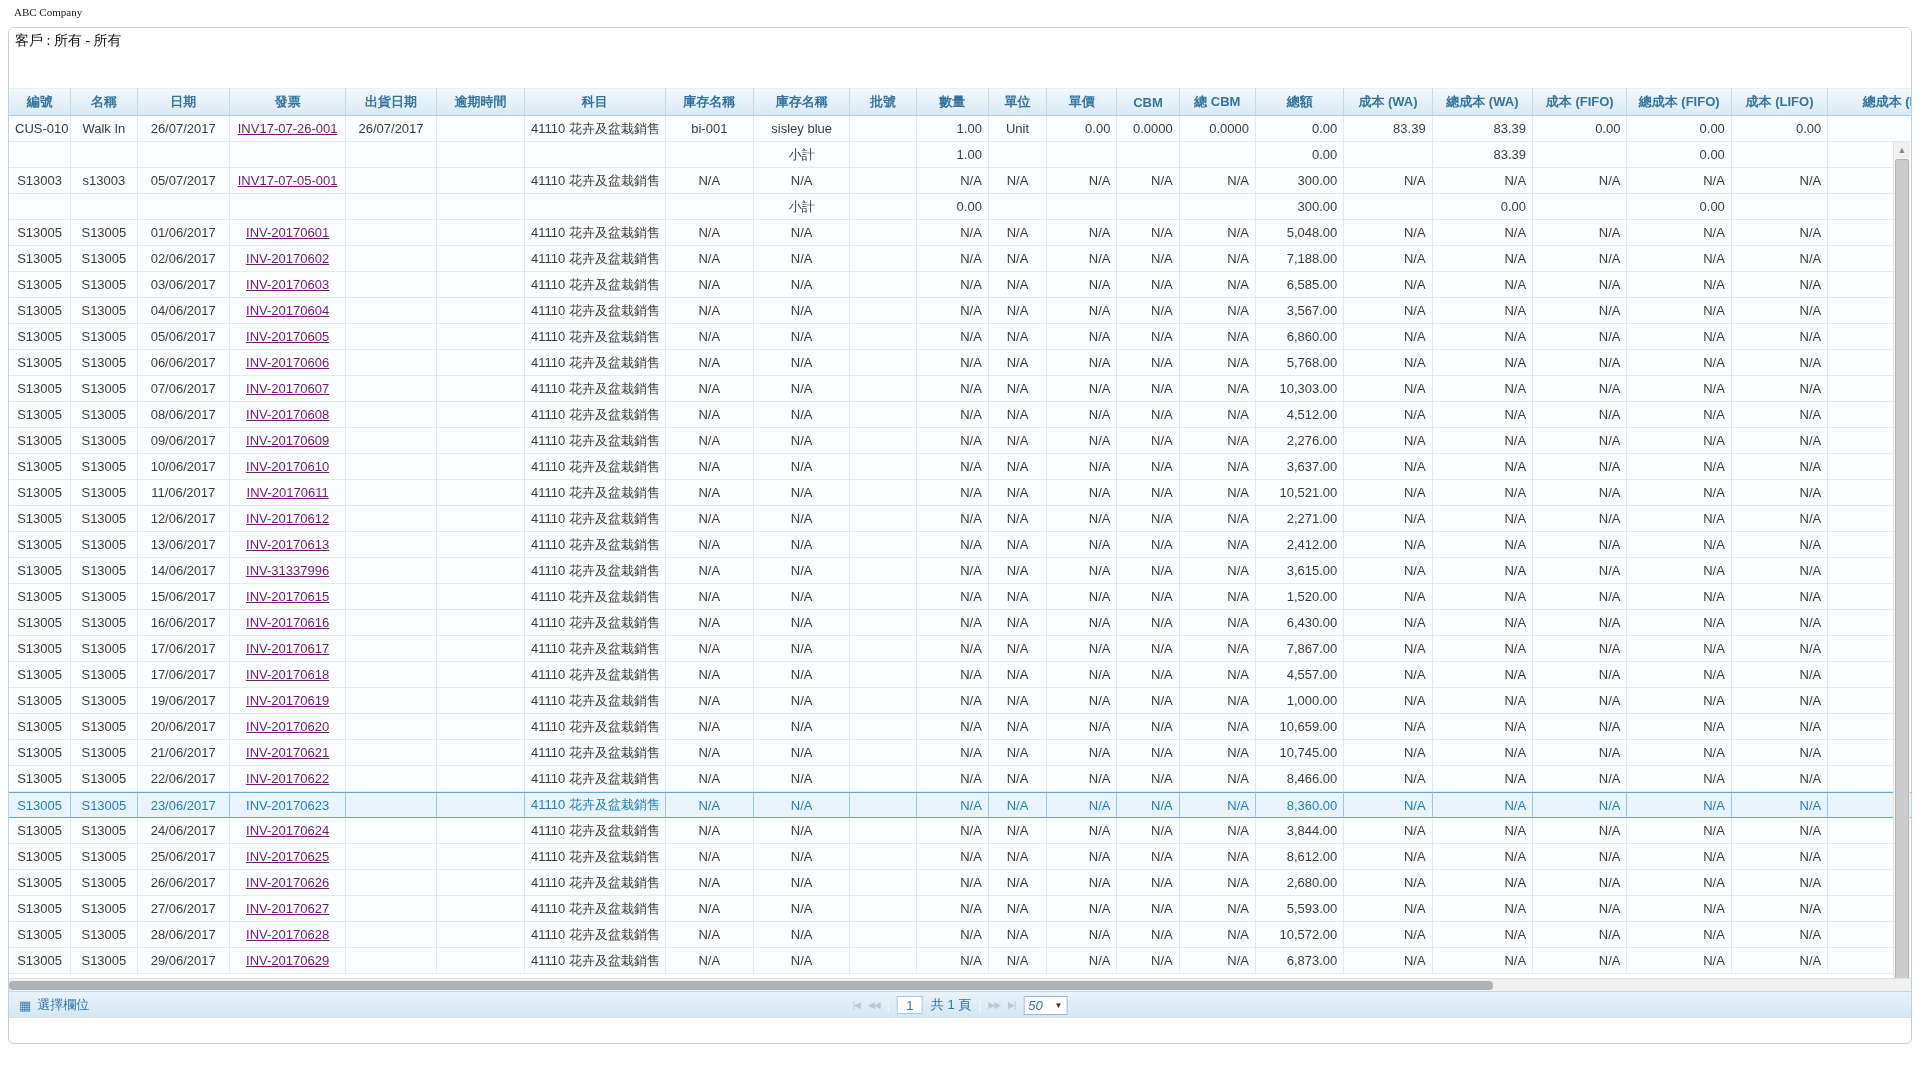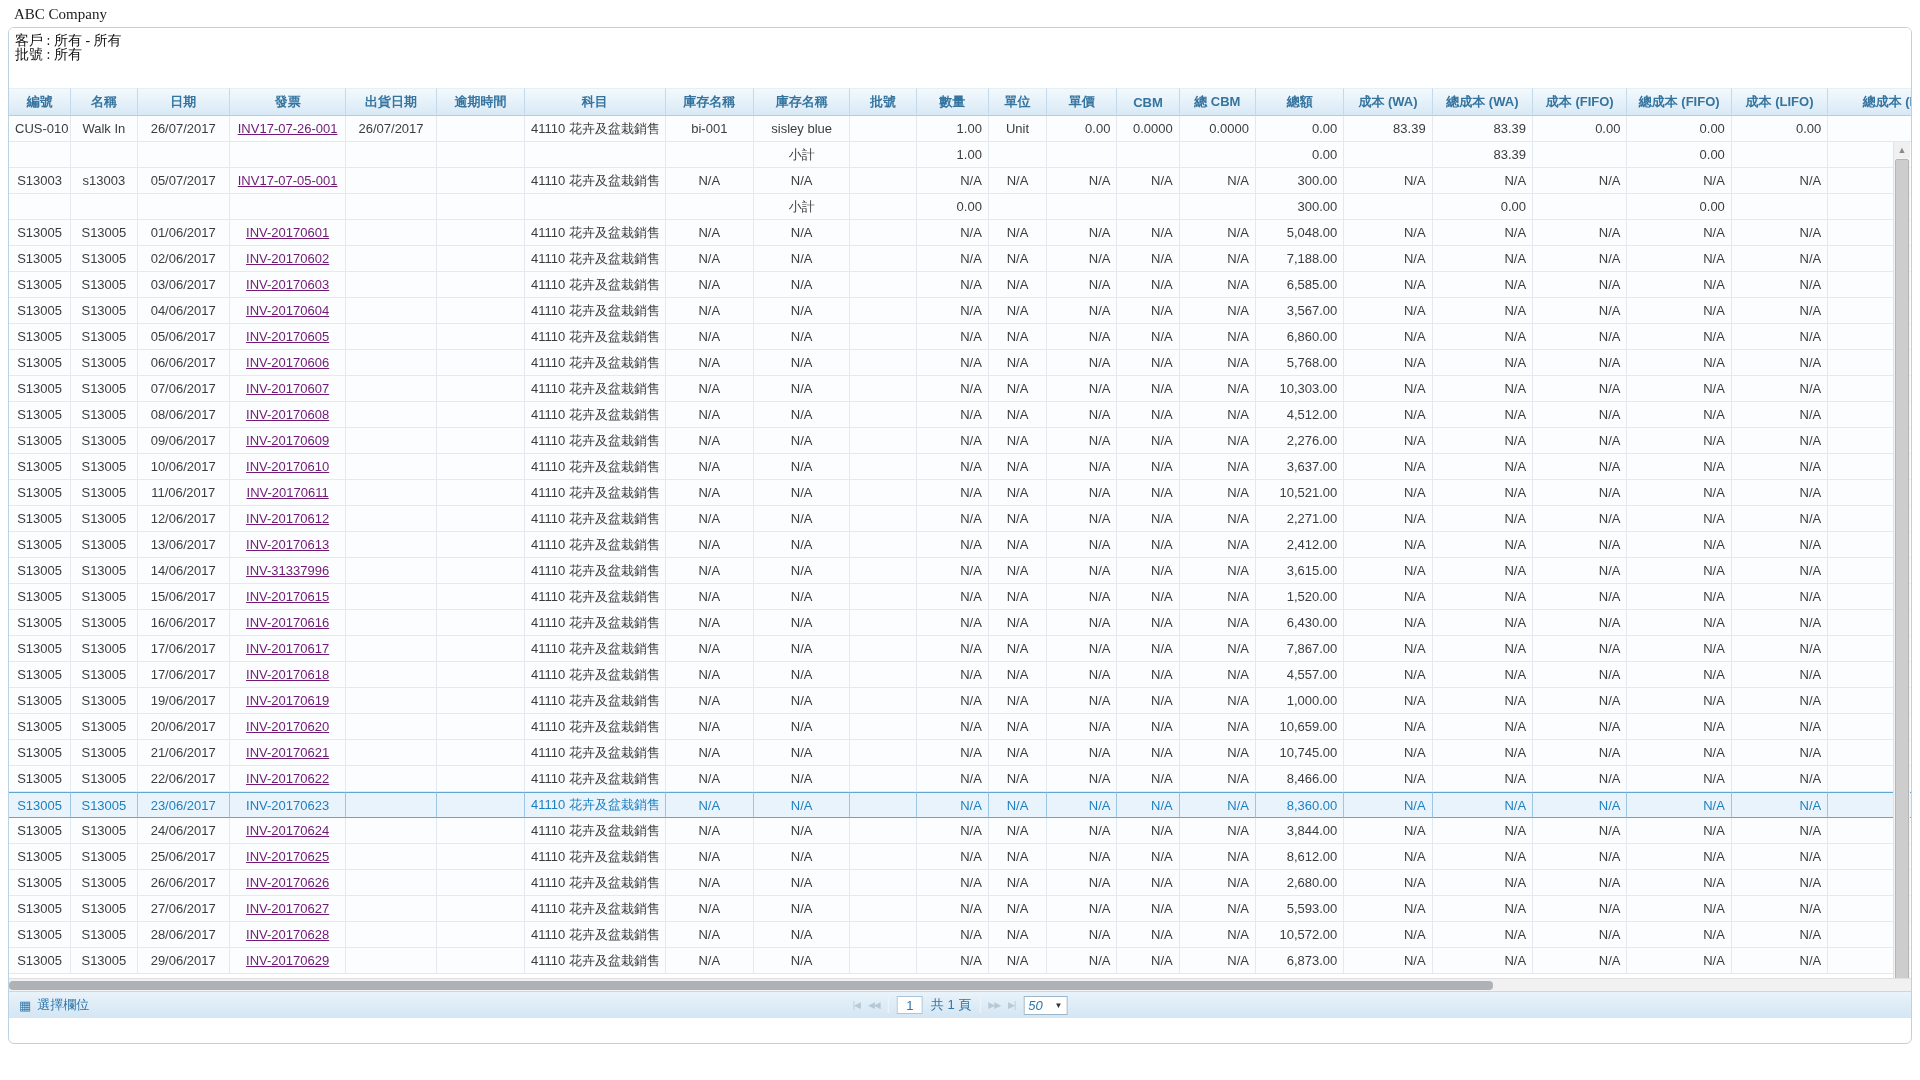--- a/index.html
+++ b/index.html
@@ -1,19 +1,19 @@
 <!DOCTYPE html>
 <html><head>
 <meta charset="utf-8">
 <style>
   * { margin:0; padding:0; box-sizing:border-box; }
   html,body { width:1920px; height:1080px; background:#fff; font-family:"Liberation Sans",sans-serif; }
   #wrap { position:relative; width:1920px; height:1080px; overflow:hidden; background:#fff; }
 
-  .company { position:absolute; left:14px; top:6px; font-family:"Liberation Serif",serif; font-size:15px; color:#1c1c1c; }
+  .company { position:absolute; left:14px; top:6px; font-family:"Liberation Serif",serif; font-size:11px; color:#1c1c1c; }
 
   .gf { position:absolute; left:8px; top:27px; width:1904px; height:1017px;
         border:1px solid #bcd2e2; border-radius:6px; overflow:hidden; background:#fff; }
 
   .titlebar { height:25px; background:linear-gradient(#eff7fd,#d7e9f5); border-bottom:1px solid #cfe1ef;
               display:flex; align-items:center; }
   .titlebar .ttl { margin-left:12px; font-size:15px; font-weight:bold; color:#1122cc; letter-spacing:.5px; }
   .tb-btns { margin-left:auto; display:flex; gap:7px; margin-right:6px; }
   .pill { width:118px; height:21px; border:1px solid #93bcd9; border-radius:11px;
           background:linear-gradient(#ffffff,#cfe4f3); color:#1a6faf; font-weight:bold; font-size:14px;
@@ -70,21 +70,20 @@
 
 <div id="wrap">
 
   <div class="company">ABC Company</div>
 
   <div class="gf">
 
 
     <div class="filters">
       <div>客戶 : 所有 - 所有</div>
-      <div>批號 : 所有</div>
     </div>
 
     <div class="grid-scroll">
       <table>
         <colgroup id="cols">
             <col style="width: 62px;">
             <col style="width: 66px;">
             <col style="width: 92px;">
             <col style="width: 116px;">
             <col style="width: 90px;">

